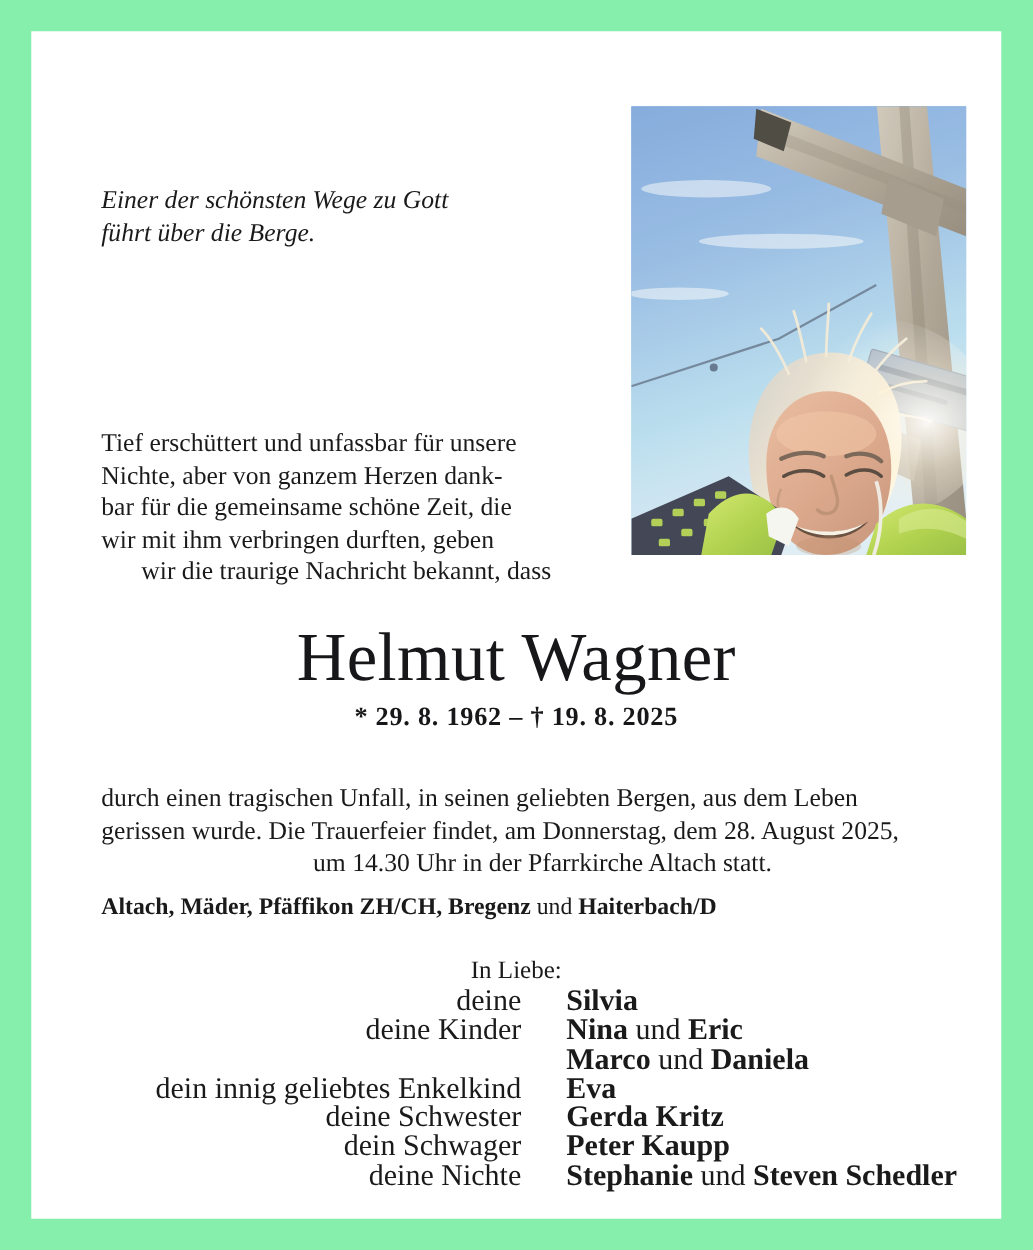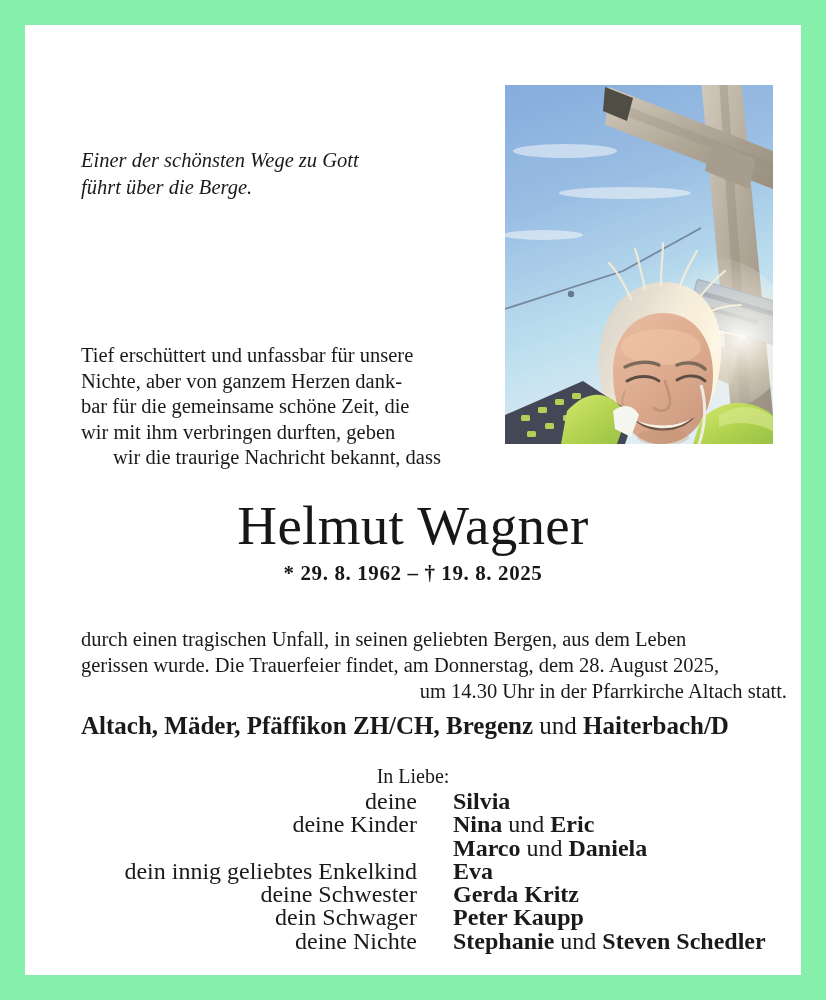--- a/index.html
+++ b/index.html
@@ -100,28 +100,28 @@
     position: absolute;
     left: 56px;
     top: 601px;
     width: 706px;
     font-size: 20.5px;
     line-height: 26px;
     text-align: justify;
     text-justify: inter-word;
   }
   .detail > span { display: block; }
-  .detail > span:last-child { text-align: right; }
+  .detail > span:last-child { text-align: center; }
 
   .places {
     position: absolute;
     left: 56px;
     top: 688px;
     width: 706px;
-    font-size: 25px;
+    font-size: 19px;
     line-height: 26px;
   }
   .places b { font-weight: bold; }
 
   
   .inliebe {
     position: absolute;
     left: 9px;
     right: 9px;
     top: 738px;

